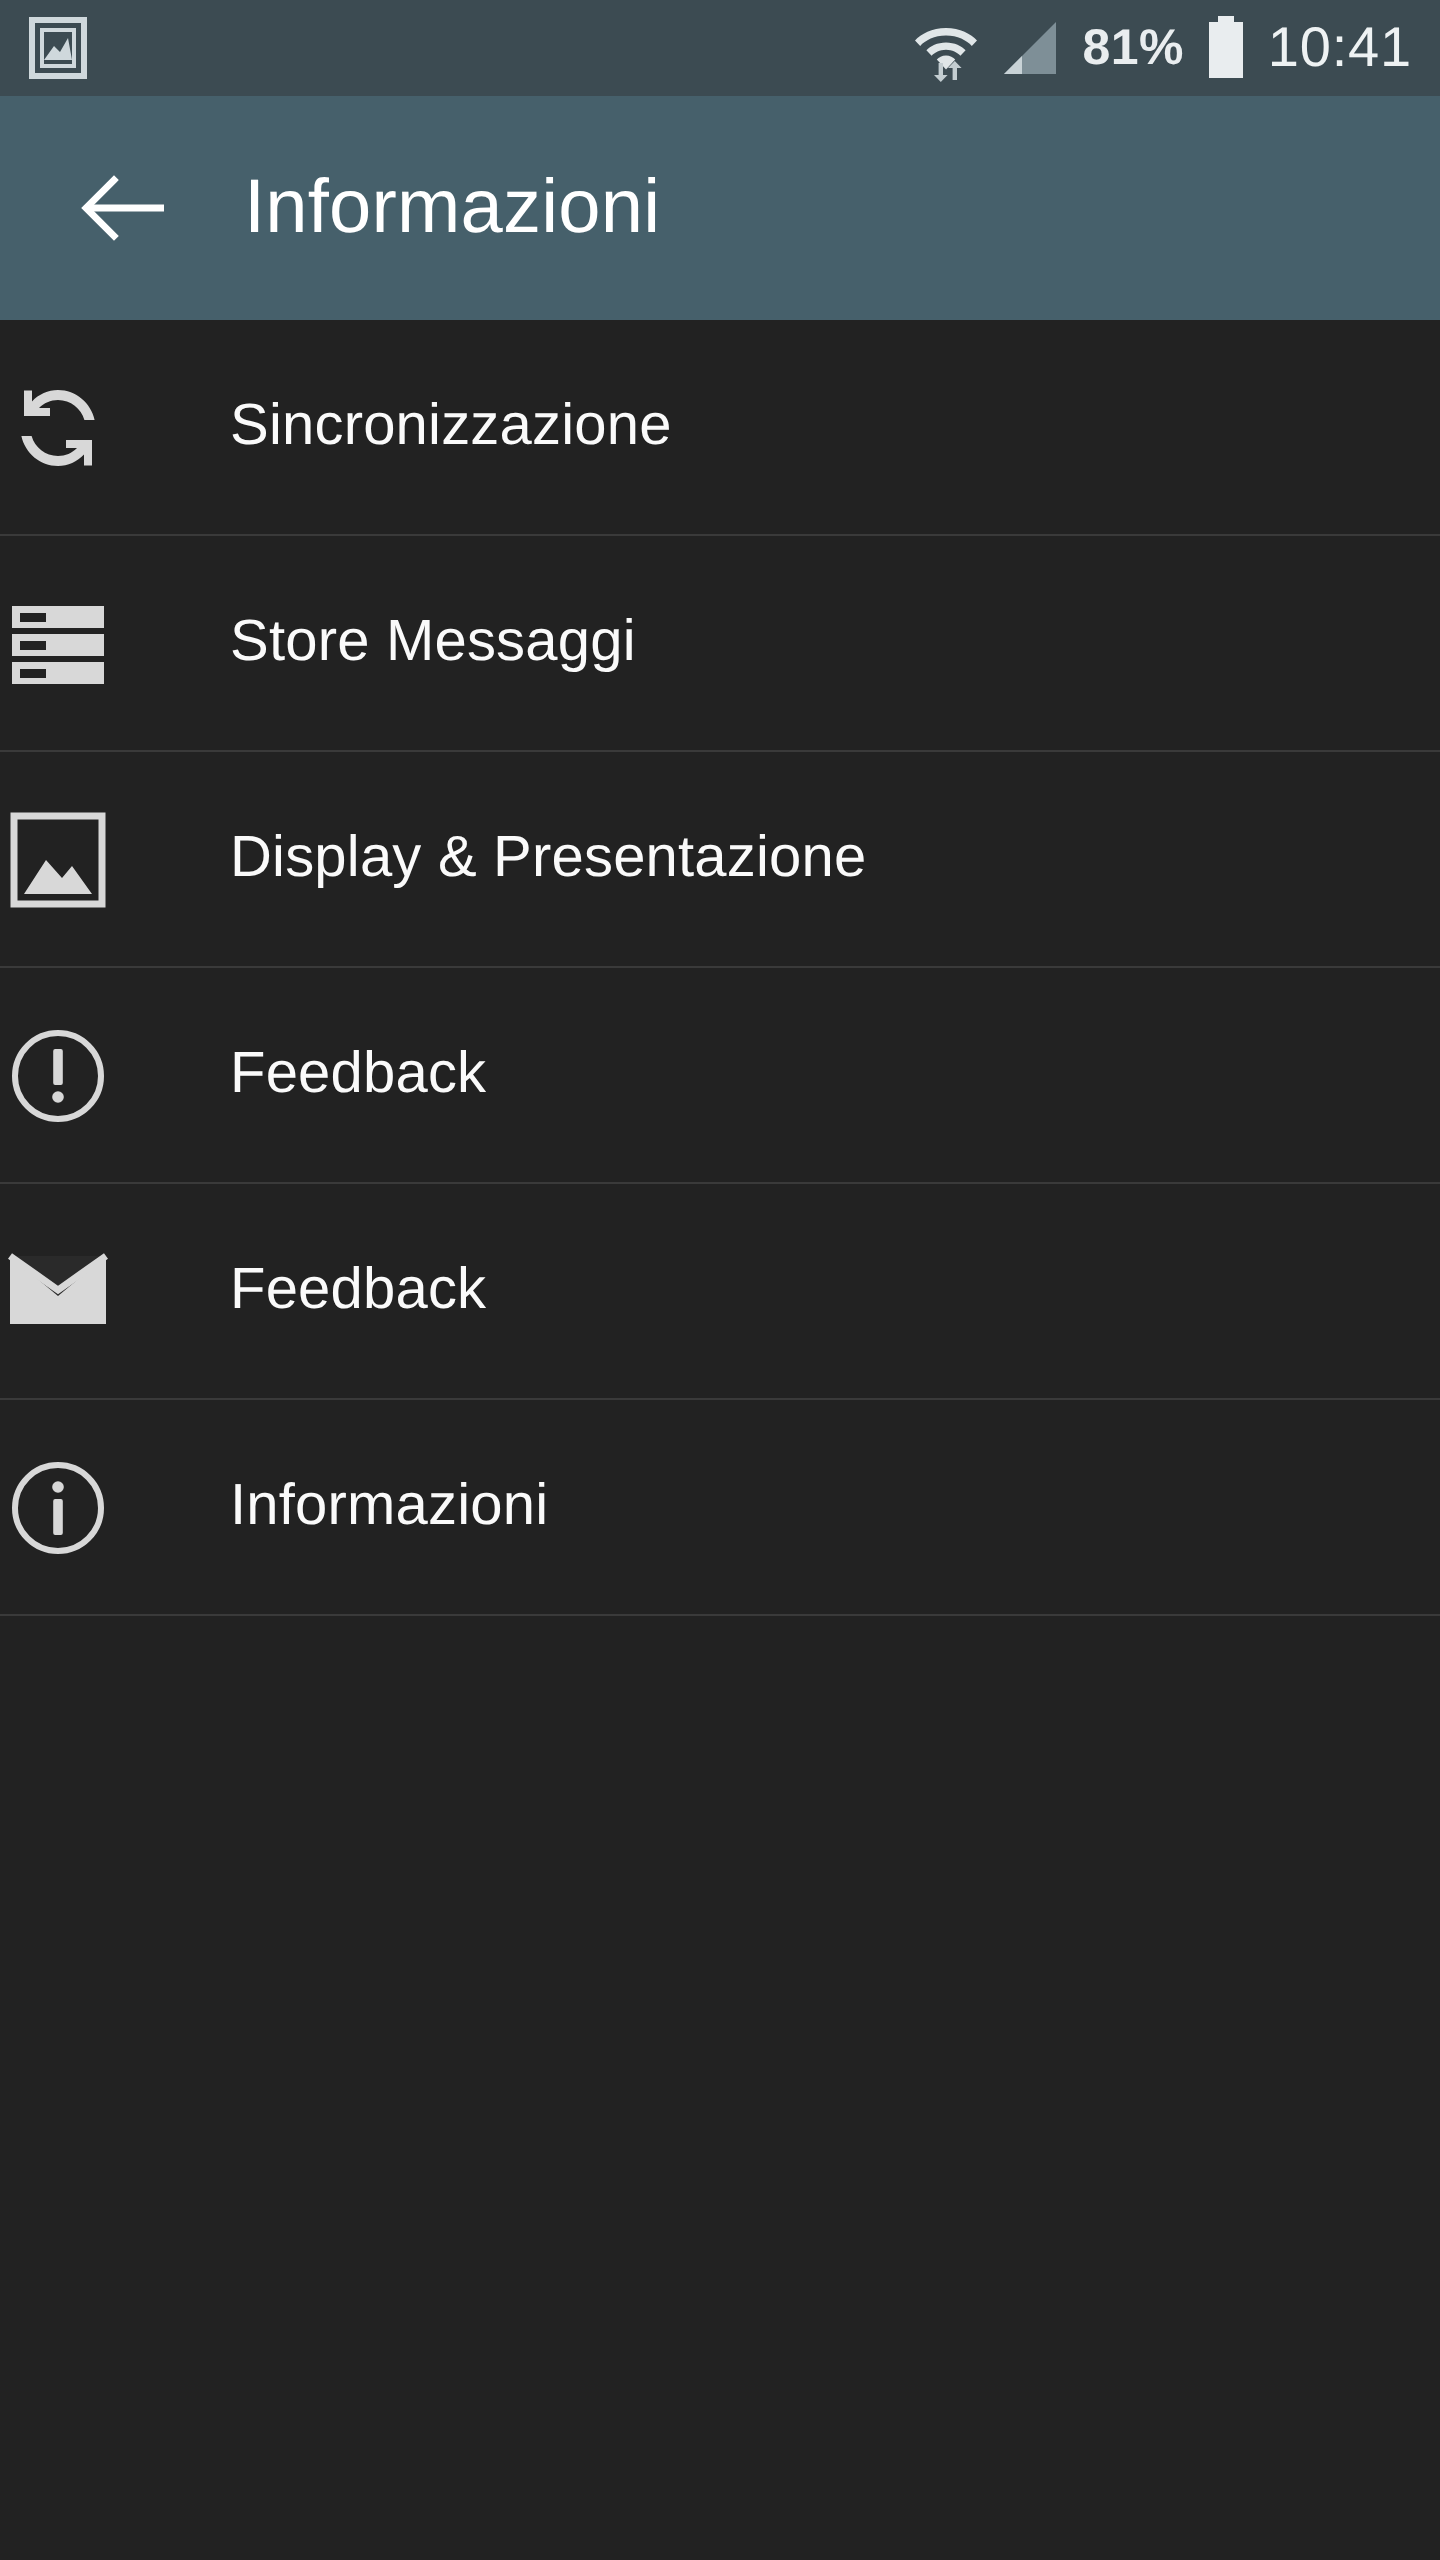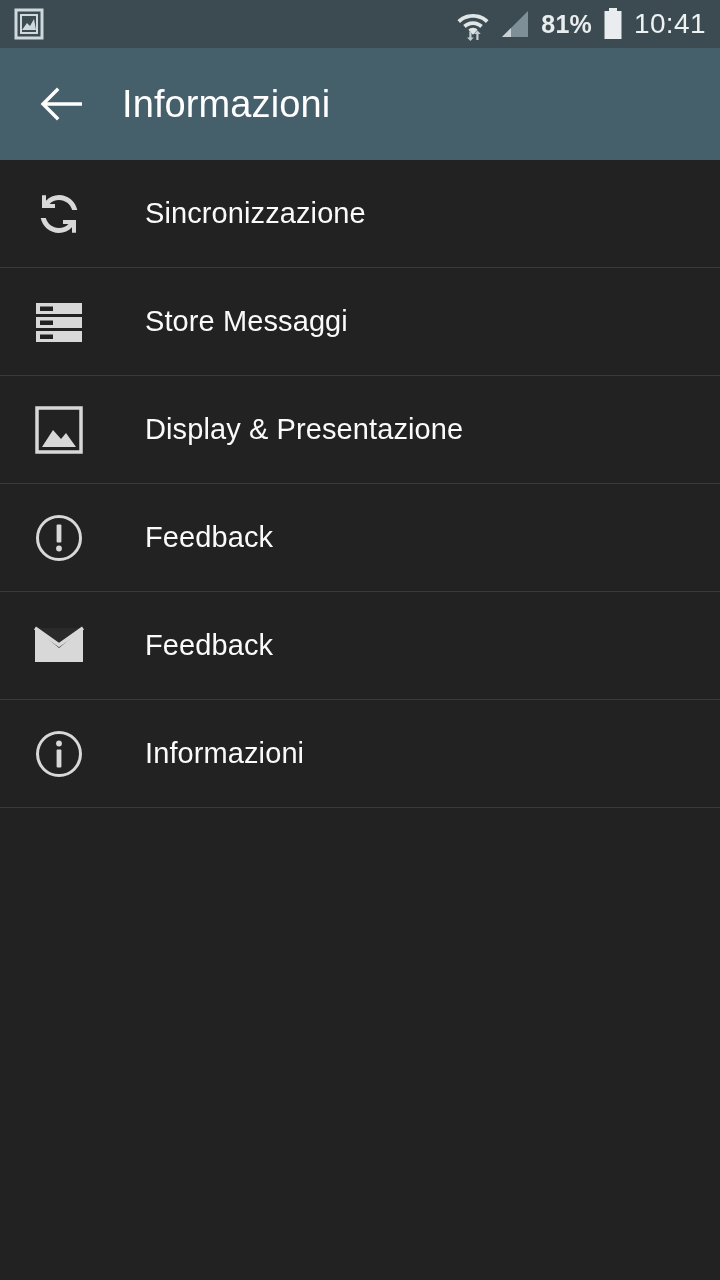--- a/index.html
+++ b/index.html
@@ -49,21 +49,20 @@
     margin-left:32px;
     font-size:38px; font-weight:400; color:#ffffff;
     letter-spacing:0.1px; line-height:1;
   }
 
   
   .list { flex:1 1 auto; background:#222222; }
   .list-row {
     height:108px;
     display:flex; align-items:center;
-    padding-left:30px;
     border-bottom:1px solid #3a3a3a;
     background:#222222;
     cursor:pointer;
   }
   .row-icon {
     width:58px; height:58px;
     display:flex; align-items:center; justify-content:center;
     flex:0 0 58px;
   }
   .row-label {

